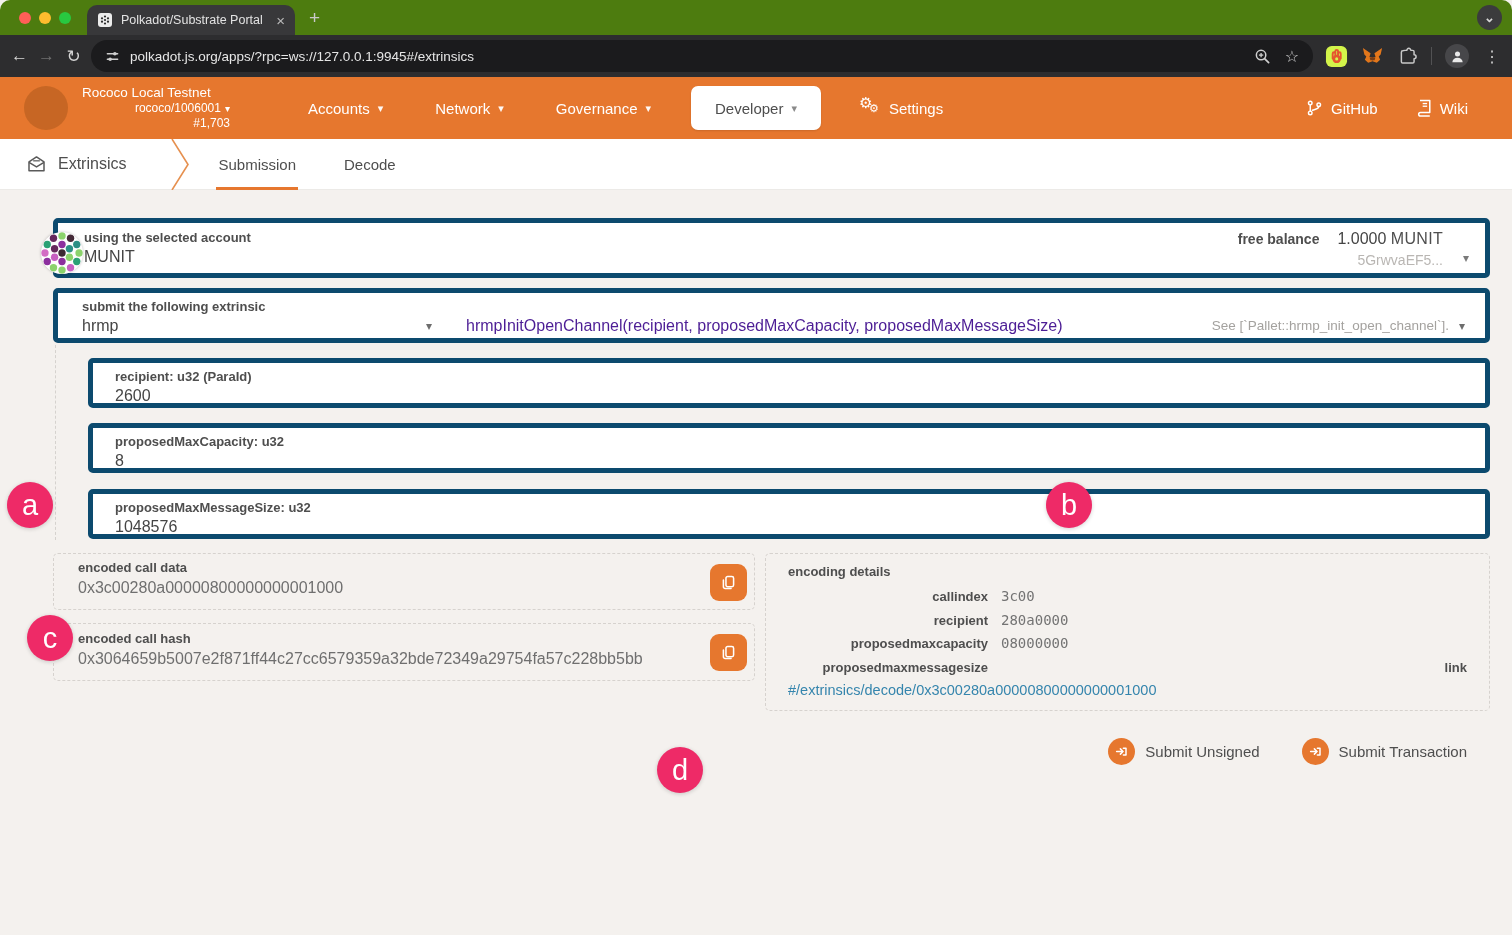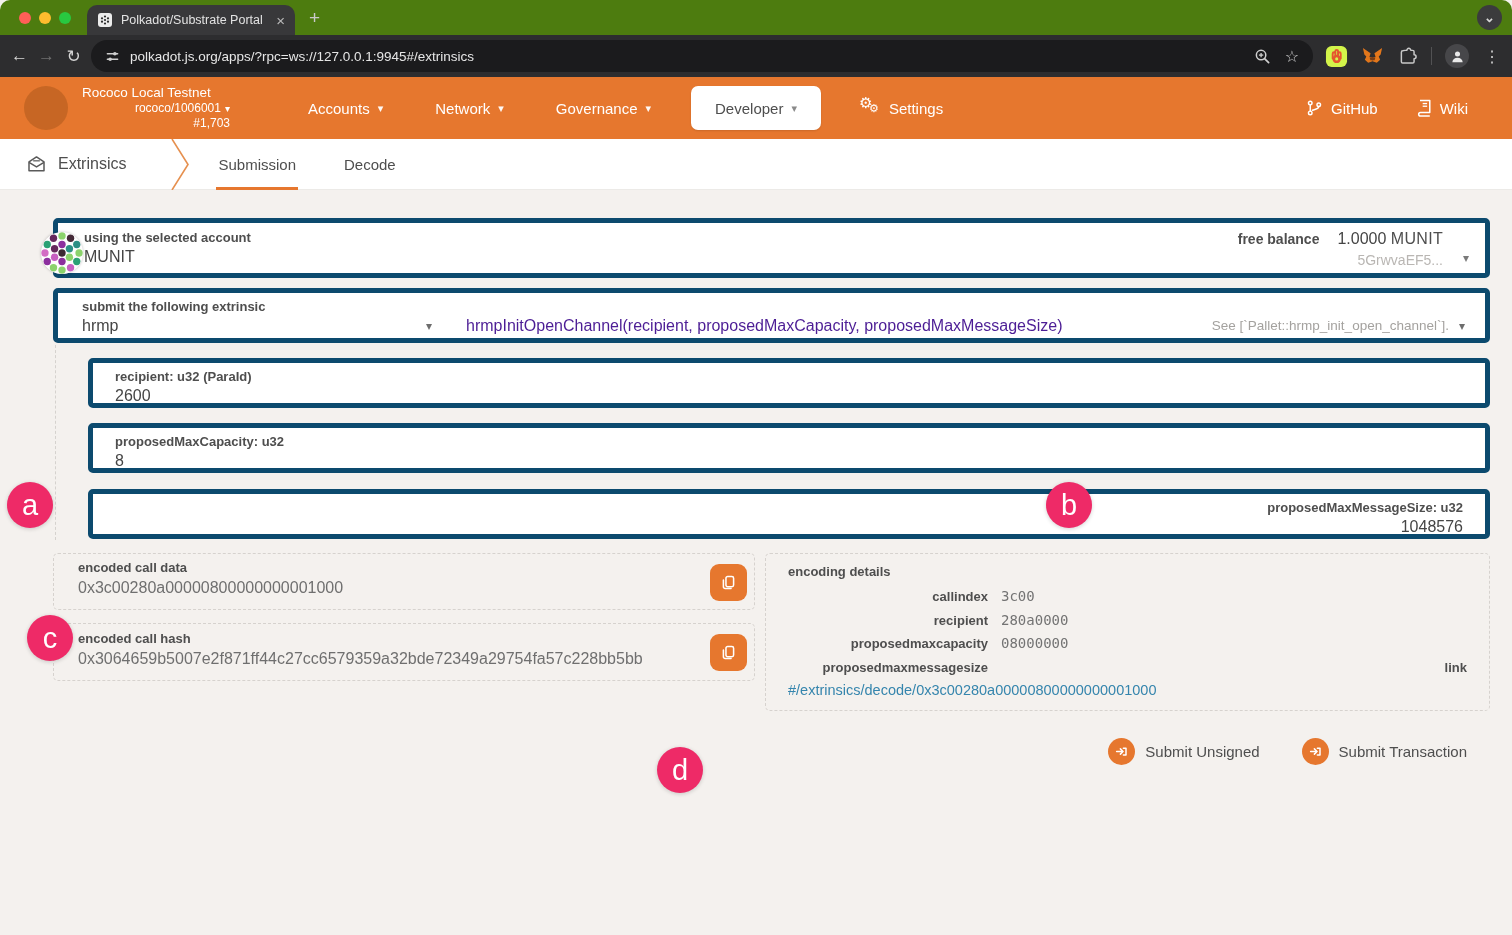--- a/index.html
+++ b/index.html
@@ -93,21 +93,21 @@
   .ext-pallet .val { flex:1; }
   .sel-caret { color:#6d6d6d; font-size:12px; margin-right:10px; }
   .ext-method { position:absolute; left:384px; top:24px; font-size:16px; color:#4c1d95;margin-left:24px; }
   .ext-doc { position:absolute; right:20px; top:25px; font-size:13.5px; color:#a4a29f;
              display:flex; align-items:flex-end; gap:10px; }
   .ext-doc .sel-caret { margin-right:0; }
 
   .tree-line { position:absolute; left:55px; top:155px; height:195px; border-left:1px dashed #d5d2ce; }
   .param { left:88px; width:1402px; height:50px; padding:6px 22px; }
   .param .val { margin-top:3px; }
-  .p1 { top:168px; } .p2 { top:233px; } .p3 { top:299px;text-align:right; }
+  .p1 { top:168px; } .p2 { top:233px; } .p3 { top:299px; }
 
   .outbox { position:absolute; border:1px dashed #d6d2ce; border-radius:5px; background:transparent; }
   .out-data { left:53px; top:363px; width:702px; height:57px; padding:6px 24px; }
   .out-hash { left:53px; top:433px; width:702px; height:58px; padding:7px 24px; }
   .hexval { margin-top:4px; font-size:16px; color:#6f6f6f; white-space:nowrap; }
   .copy-btn { position:absolute; right:7px; top:10px; width:37px; height:37px; border-radius:9px;
               background:#e6772e; border:none; display:flex; align-items:center; justify-content:center; }
 
   .enc-box { left:765px; top:363px; width:725px; height:158px; padding:10px 22px; }
   .enc-grid { display:grid; grid-template-columns:200px 1fr; column-gap:13px; margin-top:6px; }

